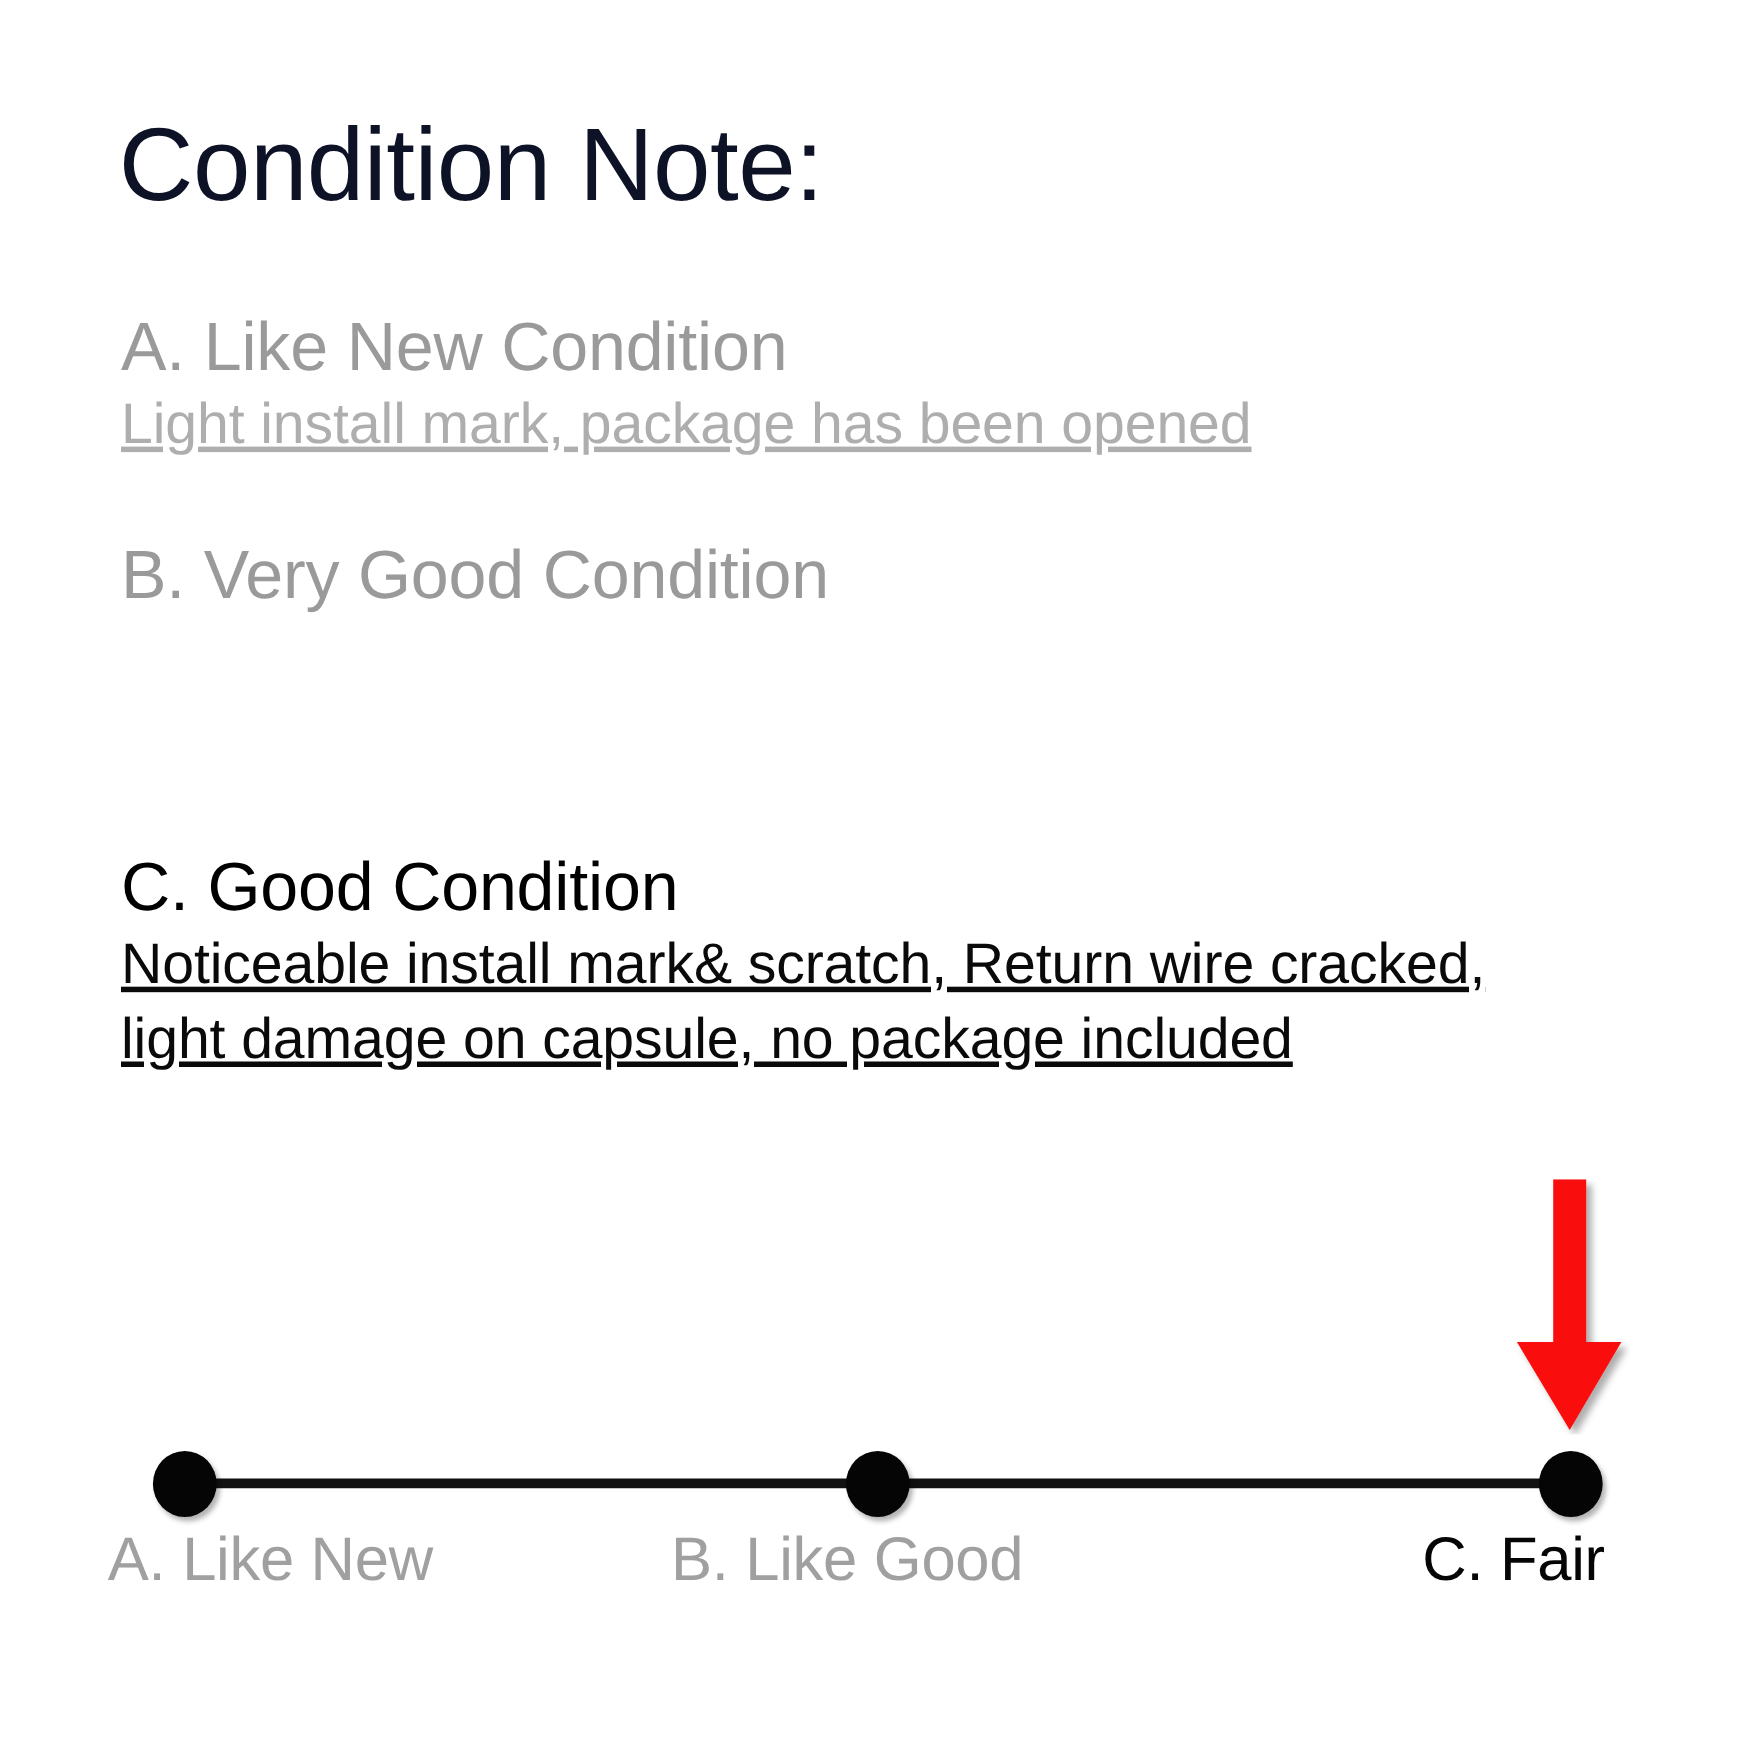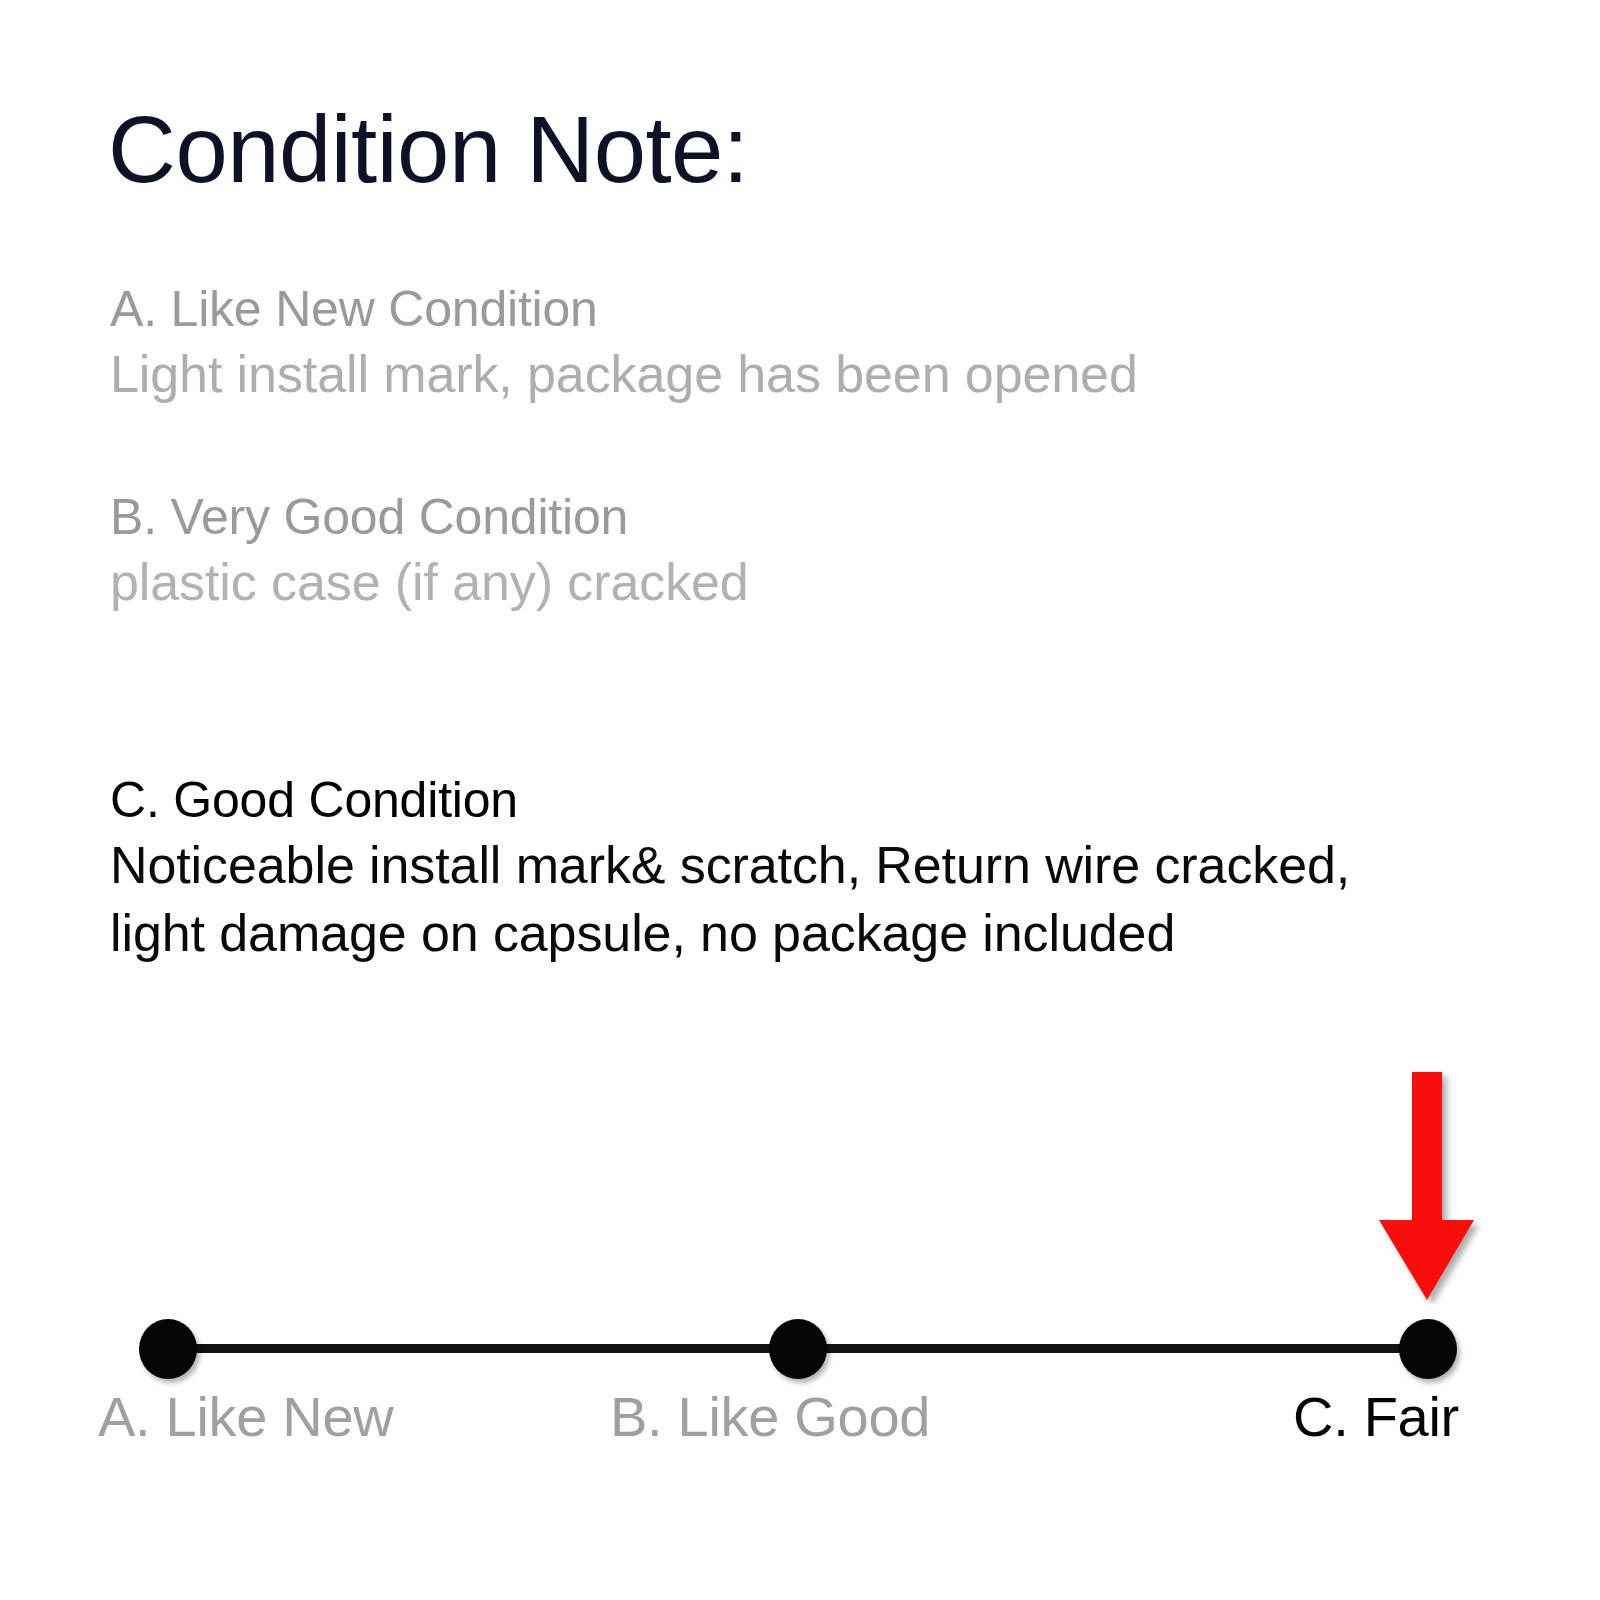--- a/index.html
+++ b/index.html
@@ -35,21 +35,21 @@
     white-space: nowrap;
   }
 
   
   .cond-block {
     position: absolute;
     left: 110px;
     width: 1420px;
   }
   .cond-heading {
-    font-size: 50px;
+    font-size: 62px;
     line-height: 1.02;
     letter-spacing: -0.2px;
     white-space: nowrap;
   }
   .cond-body {
     font-size: 52px;
     line-height: 1.30;
     letter-spacing: -0.1px;
     margin-top: 6px;
   }
@@ -59,21 +59,21 @@
   #block-a .cond-body    { color: #aeaeae; }
 
   #block-b { top: 492px; }
   #block-b .cond-heading { color: #9a9a9a; }
   #block-b .cond-body    { color: #b2b2b2; }
 
   #block-c { top: 775px; }
   #block-c .cond-heading { color: #000000; }
   #block-c .cond-body    { color: #0a0a0a; }
 
-  .cond-body span { display: block; }
+  .cond-body span { display: block; text-decoration: underline; }
 
   
   #scale {
     position: absolute;
     left: 0;
     top: 1030px;
     width: 1276px;
     height: 470px;
   }
 
@@ -133,21 +133,20 @@
   <div class="cond-block" id="block-a">
     <div class="cond-heading">A. Like New Condition</div>
     <div class="cond-body">
       <span>Light install mark, package has been opened</span>
     </div>
   </div>
 
   <div class="cond-block" id="block-b">
     <div class="cond-heading">B. Very Good Condition</div>
     <div class="cond-body">
-      <span>plastic case (if any) cracked</span>
     </div>
   </div>
 
   <div class="cond-block" id="block-c">
     <div class="cond-heading">C. Good Condition</div>
     <div class="cond-body">
       <span>Noticeable install mark&amp; scratch, Return wire cracked,</span>
       <span>light damage on capsule, no package included</span>
     </div>
   </div>

